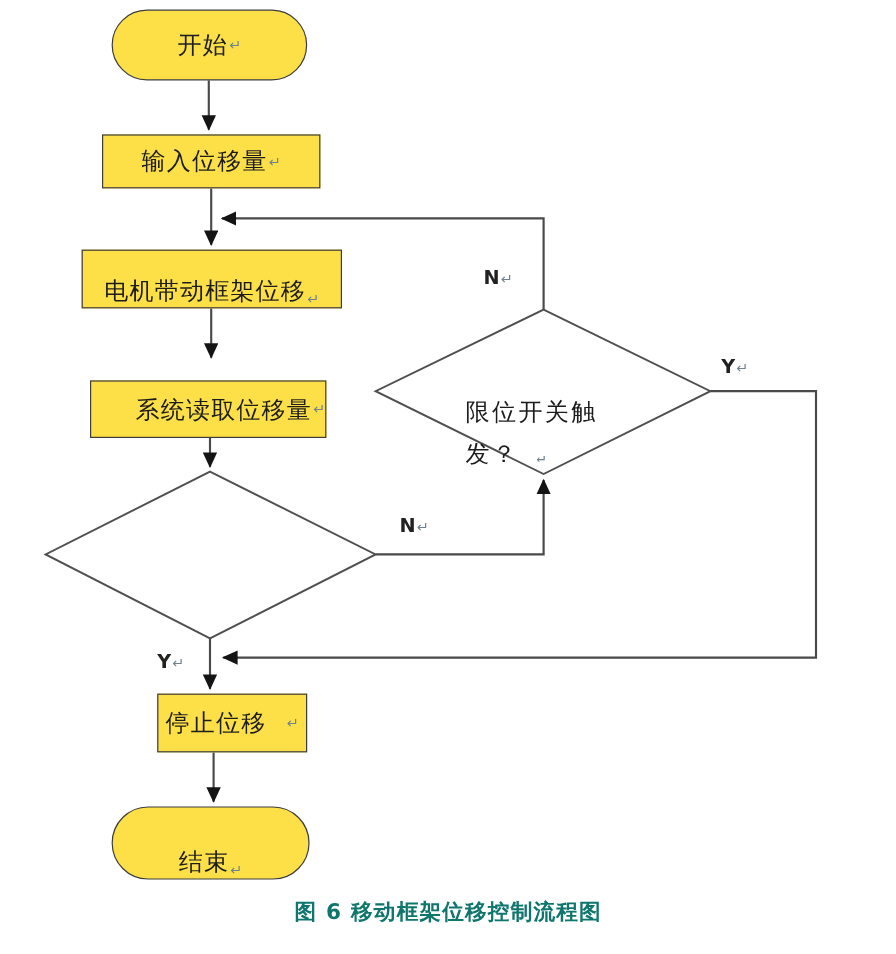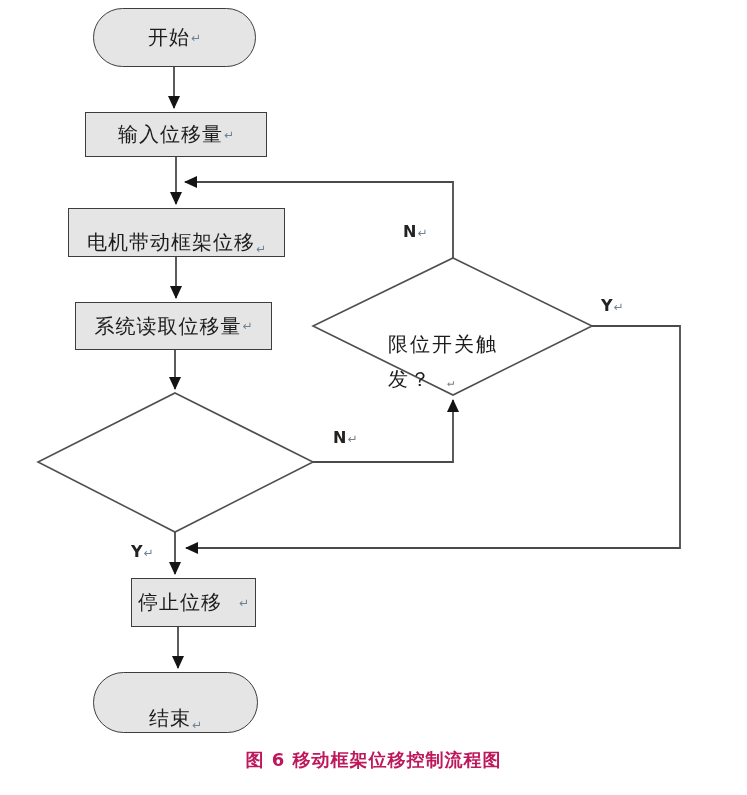--- a/index.html
+++ b/index.html
@@ -12,21 +12,21 @@
     color: #1c1c1c;
     overflow: hidden;
   }
   #wires { position: absolute; left: 0; top: 0; width: 747px; height: 795px; }
   .node {
     position: absolute;
     display: flex;
     align-items: center;
     justify-content: center;
     box-sizing: border-box;
-    background: #e5e5e5;
+    background: #fde047;
     font-size: 20px;
     letter-spacing: 1px;
     white-space: nowrap;
   }
   .rect  { border: 1.6px solid #3d3d3d; }
   .oval  { border: 1.6px solid #3d3d3d; border-radius: 31px; }
   .dtext {
     position: absolute;
     font-size: 20px;
     letter-spacing: 2px;
@@ -49,21 +49,21 @@
     font-weight: normal;
   }
   #caption {
     position: absolute;
     left: 0;
     top: 748px;
     width: 747px;
     text-align: center;
     font-size: 18px;
     font-weight: 600;
-    color: #be185d;
+    color: #0f766e;
     letter-spacing: 1px;
   }
 </style>
 </head>
 <body>
 
 <div id="canvas">
 
   <svg id="wires" viewBox="0 0 747 795" xmlns="http://www.w3.org/2000/svg">
     <defs>
@@ -94,21 +94,21 @@
   <div class="node rect" style="left:85px; top:112px; width:182px; height:45px;">
     <span>输入位移量</span>
       <span class="mark">↵</span>
   </div>
 
   <div class="node rect" style="left:68px; top:208px; width:217px; height:49px;align-items:flex-end;">
     <span>电机带动框架位移</span>
       <span class="mark">↵</span>
   </div>
 
-  <div class="node rect" style="left:75px; top:302px; width:197px; height:48px;">
+  <div class="node rect" style="left:75px; top:317px; width:197px; height:48px;justify-content:flex-end;">
     <span>系统读取位移量</span>
       <span class="mark">↵</span>
   </div>
 
 
   <div class="dtext" style="left:388px; top:293px; width:140px;font-family:Liberation Mono, monospace;">
     <span>限位开关触
 发？</span> <span class="mark">↵</span>
   </div>
 

